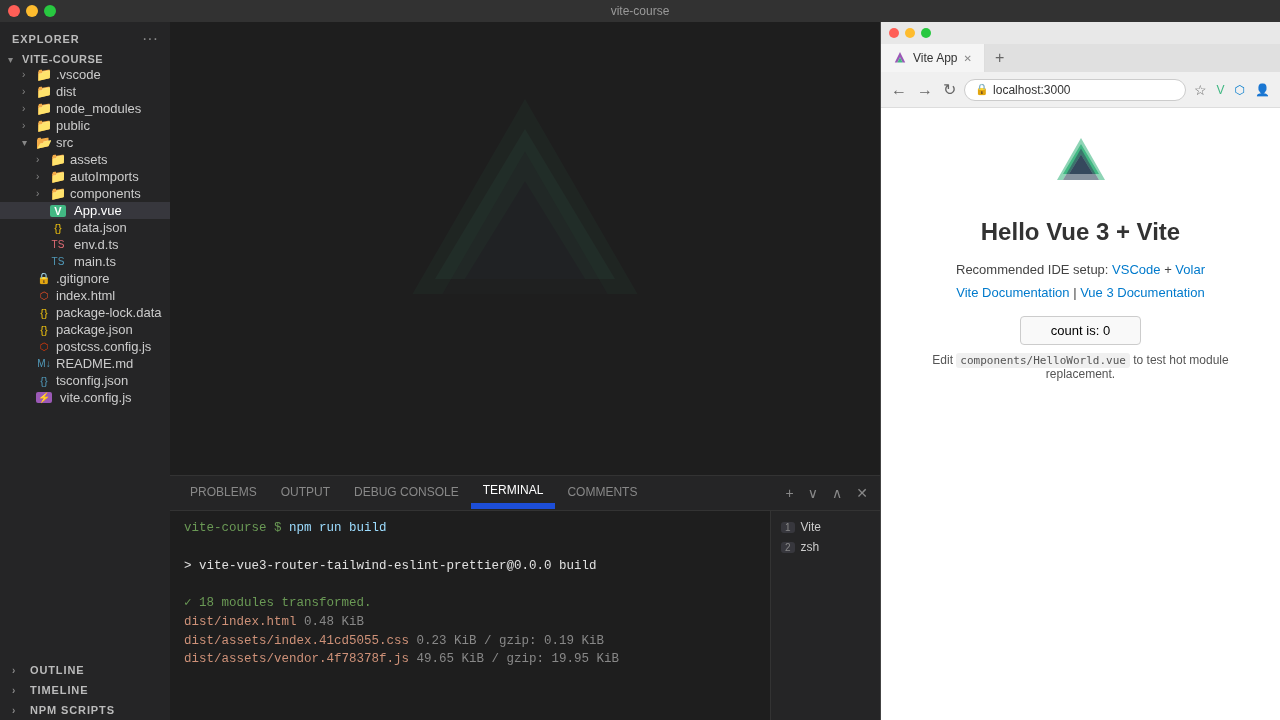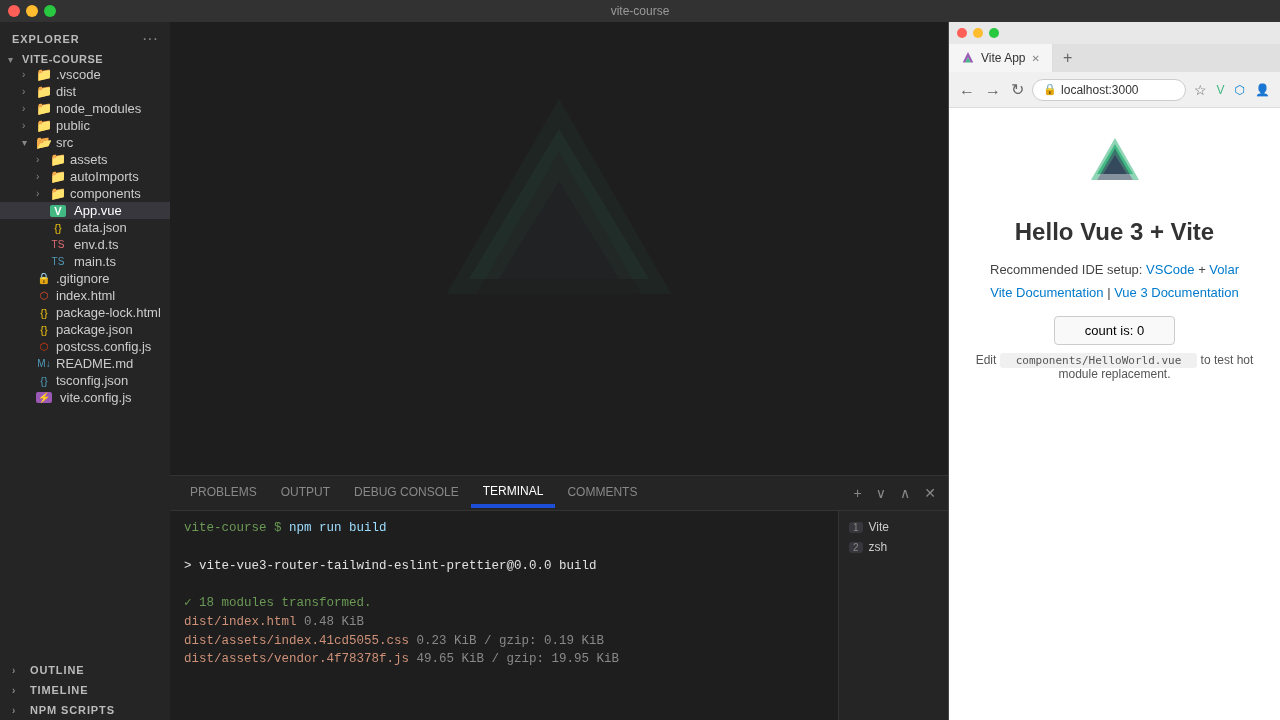--- a/index.html
+++ b/index.html
@@ -164,21 +164,21 @@
     }
     .terminal-tab {
       font-size: 12px;
       color: #888;
       padding: 6px 12px;
       cursor: pointer;
       border-bottom: 2px solid transparent;
     }
     .terminal-tab.active {
       color: #fff;
-      border-bottom: 4px solid #1d4ed8;
+      border-bottom: 6px solid #1d4ed8;
     }
     .terminal-actions {
       margin-left: auto;
       display: flex;
       gap: 6px;
       align-items: center;
     }
     .terminal-action-btn {
       font-size: 14px;
       color: #888;
@@ -225,21 +225,21 @@
     .t-prompt { color: #6a9955; }
     .t-cmd { color: #9cdcfe; }
     .t-success { color: #6a9955; }
     .t-file { color: #ce9178; }
     .t-size { color: #888; }
     .t-highlight { color: #4ec9b0; }
     .t-white { color: #e0e0e0; }
 
     
     .browser-panel {
-      width: 332px;
+      width: 400px;
       background: #fff;
       display: flex;
       flex-direction: column;
       flex-shrink: 0;
       border-left: 1px solid #444;
     }
     .browser-title-bar {
       height: 22px;
       background: #e8e8e8;
       display: flex;
@@ -343,21 +343,21 @@
     }
     .edit-text {
       font-size: 12px;
       color: #555;
       text-align: center;
     }
     .edit-code {
       font-family: monospace;
       font-size: 11px;
       background: #f0f0f0;
-      padding: 1px 16px;
+      padding: 1px 4px;
       border-radius: 3px;
     }
   </style>
 </head>
 <body>
 
 <div class="title-bar">
   <div class="title-bar-buttons">
     <div class="tb-btn tb-close"></div>
     <div class="tb-btn tb-min"></div>
@@ -459,21 +459,21 @@
 
     <div class="tree-item indent-2">
       <span class="tree-arrow"> </span>
       <span class="tree-icon" style="color:#e44d26;font-size:10px;">⬡</span>
       <span>index.html</span>
     </div>
 
     <div class="tree-item indent-2">
       <span class="tree-arrow"> </span>
       <span class="tree-icon" style="color:#f1c40f;font-size:11px;">{}</span>
-      <span>package-lock.html</span>
+      <span>package-lock.data</span>
     </div>
 
     <div class="tree-item indent-2">
       <span class="tree-arrow"> </span>
       <span class="tree-icon" style="color:#f1c40f;font-size:11px;">{}</span>
       <span>package.json</span>
     </div>
 
     <div class="tree-item indent-2">
       <span class="tree-arrow"> </span>

